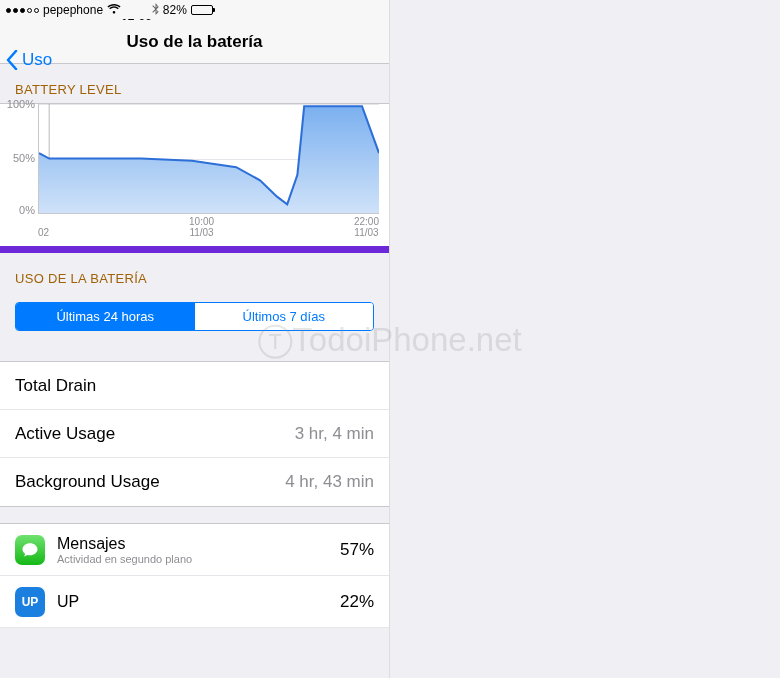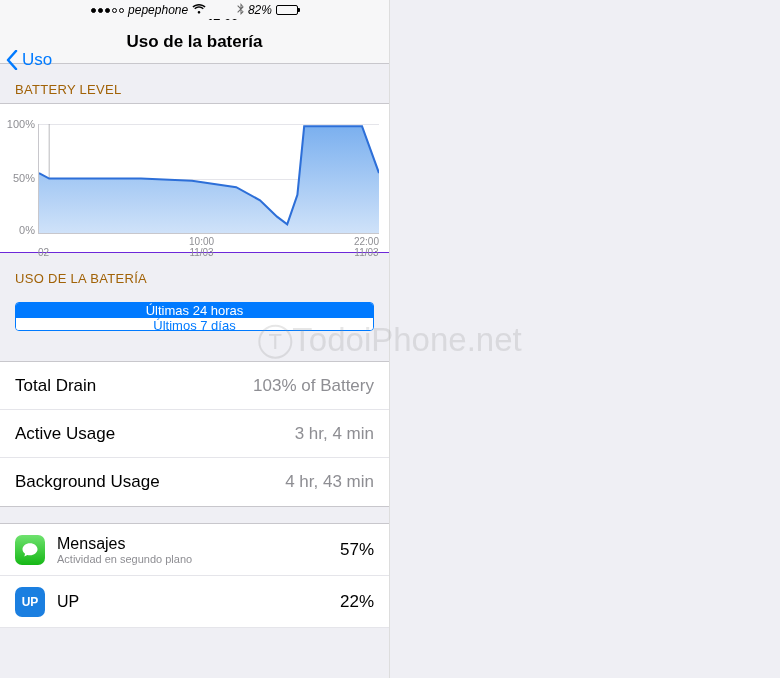--- a/index.html
+++ b/index.html
@@ -18,25 +18,24 @@
   display: flex;
   flex-direction: column;
   border-right: 1px solid #ddd;
 }
 .screen:last-child { border-right: none; }
 .status-bar {
   height: 20px;
   background: #f7f7f8;
   display: flex;
   align-items: center;
-  justify-content: center;
+  justify-content: flex-start;
   padding: 4px 6px;
   font-size: 12px;
   color: #000;
-  font-style: italic;
 }
 .status-left, .status-right { display: flex; align-items: center; gap: 4px; }
 .status-center { font-weight: 600; font-size: 12px; margin-top: 28px; }
 .signal-dots { display: flex; gap: 2px; }
 .dot { width: 5px; height: 5px; border-radius: 50%; border: 1px solid #000; }
 .dot.filled { background: #000; }
 .wifi-icon, .bt-icon { font-size: 11px; }
 .battery-wrap { display: flex; align-items: center; gap: 2px; }
 .battery-outer { width: 22px; height: 10px; border: 1px solid #000; border-radius: 2px; position: relative; }
 .battery-outer::after { content: ''; position: absolute; right: -3px; top: 2px; width: 2px; height: 4px; background: #000; border-radius: 0 1px 1px 0; }
@@ -77,22 +76,22 @@
 .section-header {
   font-size: 13px;
   color: #a16207;
   padding: 18px 15px 6px;
   letter-spacing: 0.3px;
 }
 
 .chart-box {
   background: #fff;
   border-top: 1px solid #c8c7cc;
-  border-bottom: 1px solid #6d28d9;
-  padding: 20px 10px 4px 38px;
+  border-bottom: 7px solid #6d28d9;
+  padding: 0 10px 4px 38px;
   position: relative;
   height: 150px;
 }
 .chart-area {
   position: relative;
   width: 100%;
   height: 110px;
   border-left: 1px solid #c8c7cc;
   border-bottom: 1px solid #c8c7cc;
 }
@@ -125,21 +124,20 @@
 .line-stroke { fill: none; stroke: #2d6fd8; stroke-width: 2; }
 .vline { stroke: #8e8e93; stroke-width: 0.6; }
 
 .segmented {
   display: flex;
   margin: 10px 15px;
   border: 1px solid #007aff;
   border-radius: 4px;
   overflow: hidden;
   height: 29px;
-  flex-direction: column;
 }
 .seg {
   flex: 1;
   display: flex;
   align-items: center;
   justify-content: center;
   font-size: 13px;
   cursor: pointer;
 }
 .seg.active { background: #007aff; color: #fff; }
@@ -297,21 +295,20 @@
   <div class="section-header">USO DE LA BATERÍA</div>
   <div class="segmented">
     <div class="seg active">Últimas 24 horas</div>
     <div class="seg inactive">Últimos 7 días</div>
   </div>
 
   <div class="stats-block">
 
       <div class="stat-row">
         <span class="stat-label">Total Drain</span>
-        <span class="stat-value">103% of Battery</span>
       </div>
       <div class="stat-row">
         <span class="stat-label">Active Usage</span>
         <span class="stat-value">3 hr, 4 min</span>
       </div>
       <div class="stat-row">
         <span class="stat-label">Background Usage</span>
         <span class="stat-value">4 hr, 43 min</span>
       </div>
   </div>

